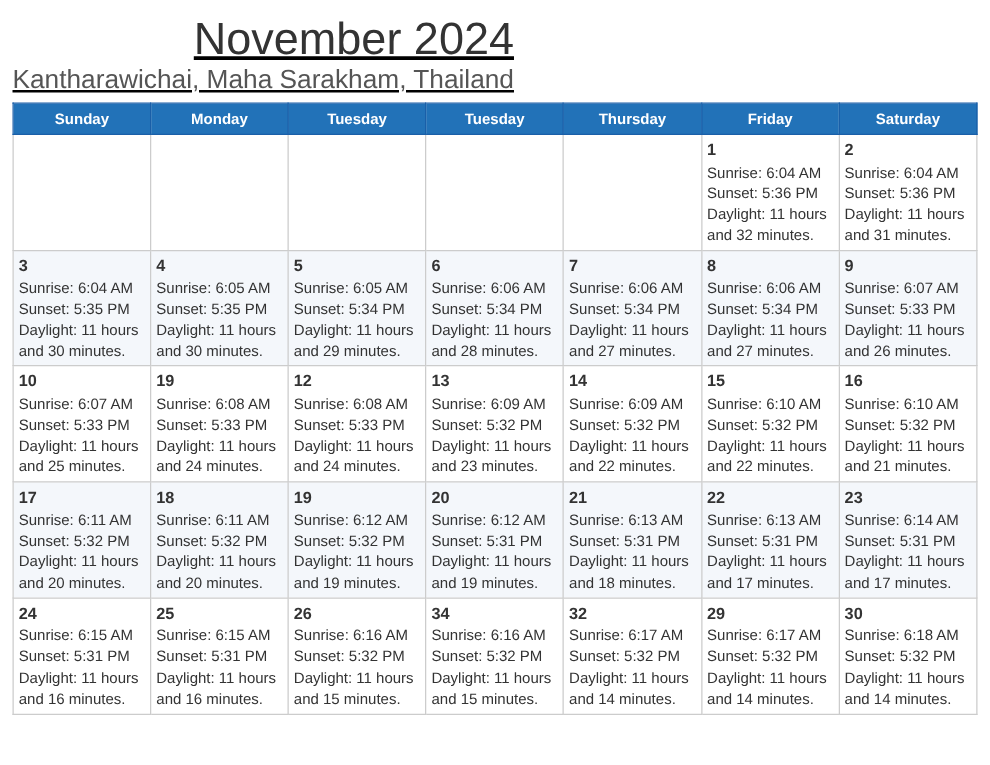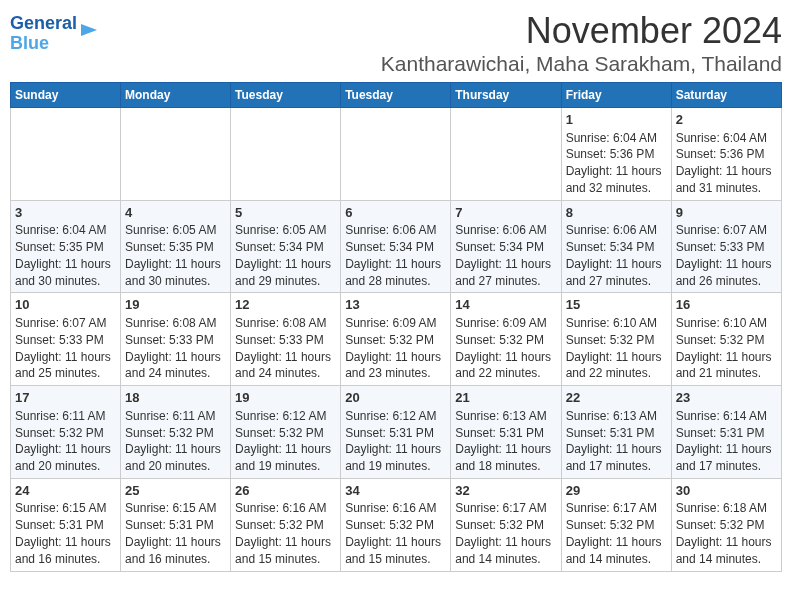--- a/index.html
+++ b/index.html
@@ -24,20 +24,21 @@
     }
     .logo-text {
       font-size: 18px;
       font-weight: bold;
       color: #333;
       line-height: 1.1;
     }
     .logo-text span.blue { color: #1a5fa8; }
     .title-block {
       text-align: right;
+      text-decoration: underline;
     }
     .month-title {
       font-size: 36px;
       color: #333;
       font-weight: normal;
     }
     .location {
       font-size: 21px;
       color: #555;
     }
@@ -45,21 +46,21 @@
       width: 100%;
       border-collapse: collapse;
       font-size: 11px;
     }
     thead tr th {
       background-color: #2272b8;
       color: #fff;
       padding: 5px 4px;
       font-size: 12px;
       font-weight: bold;
-      text-align: left;
+      text-align: center;
       border: 1px solid #1a5fa8;
     }
     tbody tr td {
       border: 1px solid #ccc;
       vertical-align: top;
       padding: 3px 4px;
       height: 80px;
       width: 113px;
       background: #fff;
       color: #333;
@@ -79,33 +80,20 @@
       color: #333;
       font-size: 12px;
       line-height: 1.4;
     }
     td.empty { background: #fff !important; }
   </style>
 </head>
 <body>
 
 <div class="header">
-  <div class="logo">
-    <div style="display:flex; align-items:center;">
-      <span class="logo-text">
-        <span class="blue">General</span><br>
-        <span style="color:#4da6e8;">Blue</span>
-      </span>
-      <div style="margin-left:2px; margin-top:-4px;">
-        <svg width="20" height="20" viewBox="0 0 20 20">
-          <polygon points="2,4 18,10 2,16" fill="#4da6e8"></polygon>
-        </svg>
-      </div>
-    </div>
-  </div>
   <div class="title-block">
     <div class="month-title">November 2024</div>
     <div class="location">Kantharawichai, Maha Sarakham, Thailand</div>
   </div>
 </div>
 
 <table>
   <thead>
     <tr>
     <th>Sunday</th>

